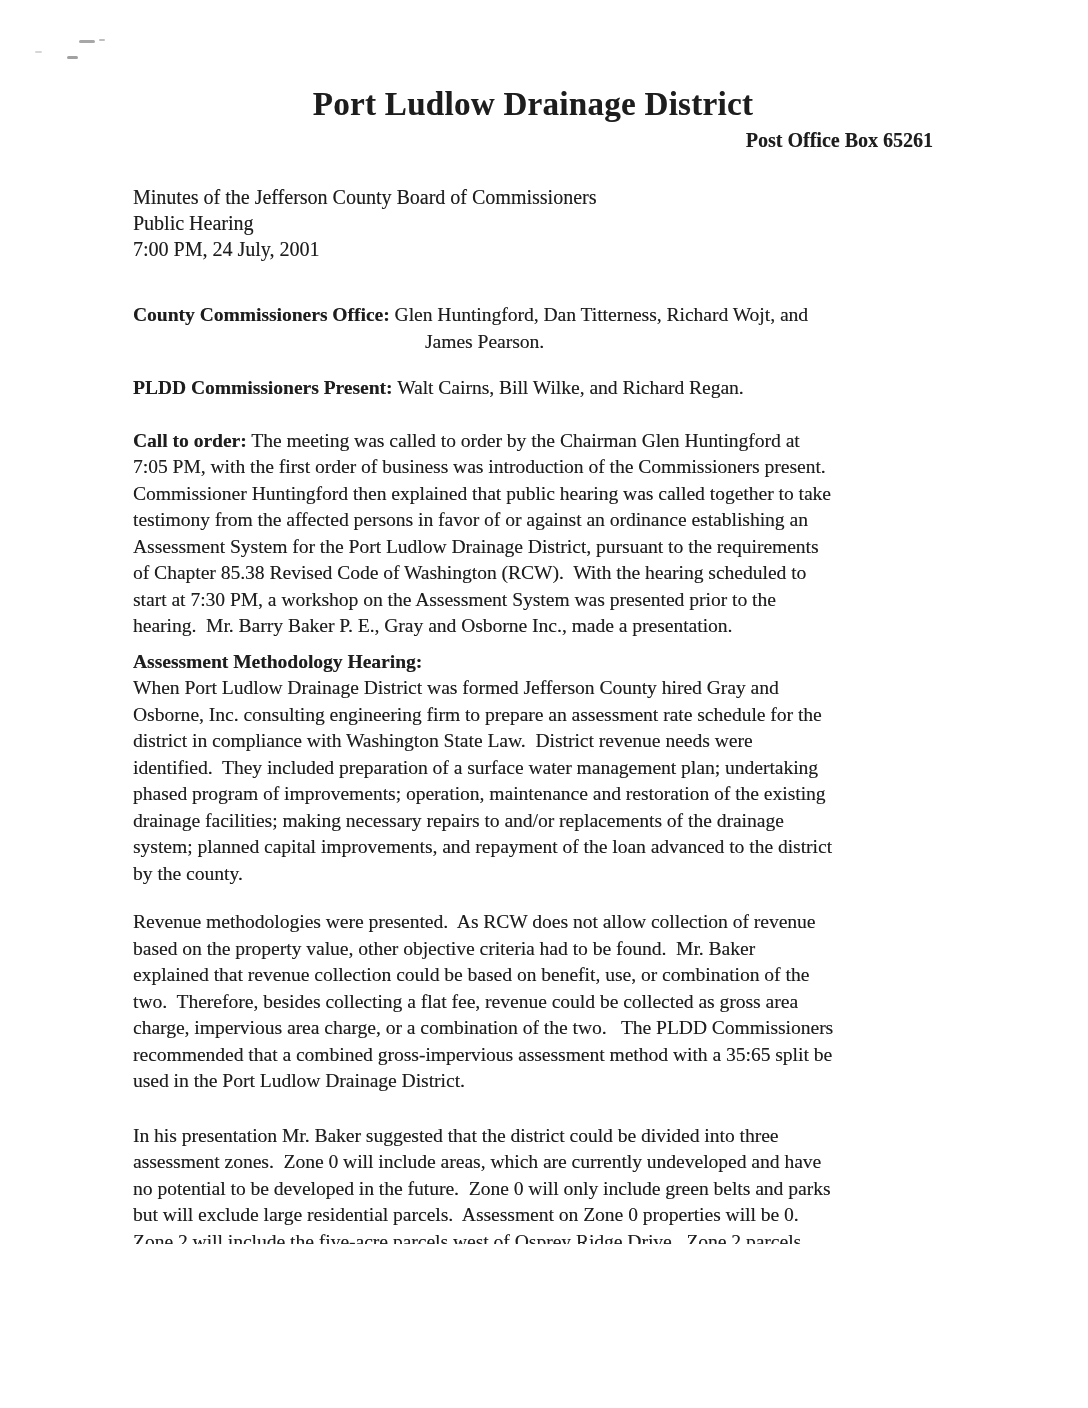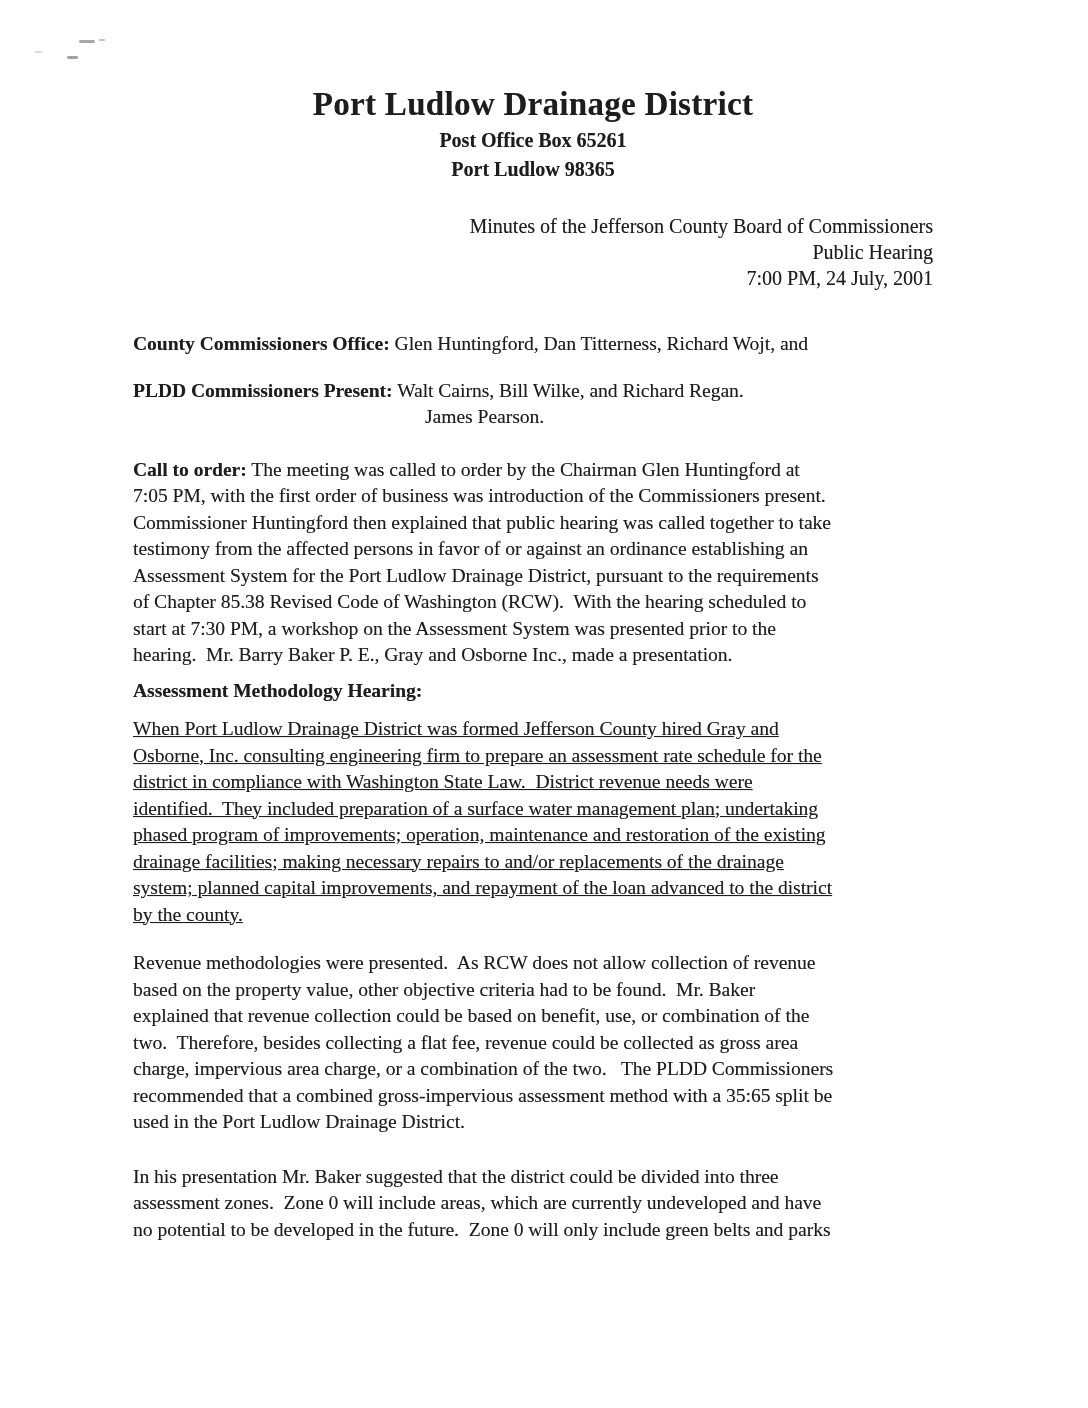--- a/index.html
+++ b/index.html
@@ -29,28 +29,28 @@
   
   .doc-title {
     text-align: center;
     font-weight: bold;
     font-size: 33px;
     line-height: 40px;
     letter-spacing: 0.3px;
     margin: 0;
   }
   .addr {
-    text-align: center;
+    text-align: right;
     font-weight: bold;
     font-size: 20px;
     line-height: 26px;
     margin: 3px 0 0 0;
   }
   .meeting-block {
-    text-align: right;
+    text-align: left;
     font-size: 20px;
     line-height: 26px;
     margin: 31px 0 0 0;
   }
 
   
   .para {
     font-size: 19.5px;
     line-height: 26.5px;
     margin: 0;
@@ -58,21 +58,21 @@
   .attend-county { margin-top: 40px; }
   .attend-line2 { padding-left: 292px; }
   .attend-pldd { margin-top: 20px; }
   .call-order { margin-top: 26px; }
   .section-heading {
     font-size: 19.5px;
     line-height: 26.5px;
     font-weight: bold;
     margin: 9px 0 0 0;
   }
-  .workshop-p1 { margin-top: 12px; text-decoration: underline; }
+  .workshop-p1 { margin-top: 0; }
   .workshop-p2 { margin-top: 22px; }
   .workshop-p3 { margin-top: 28px; }
 
   .page-number {
     position: absolute;
     left: 133px;
     width: 780px;
     top: 1320px;
     text-align: center;
     font-size: 16px;
@@ -97,30 +97,29 @@
 
   <span class="artifact a1"></span>
   <span class="artifact a2"></span>
   <span class="artifact a3"></span>
   <span class="artifact a4"></span>
 
   <div class="content">
 
     <h1 class="doc-title">Port Ludlow Drainage District</h1>
     <div class="addr">Post Office Box 65261</div>
-    <div class="addr">Port Ludlow 98365</div>
 
     <div class="meeting-block lines">Minutes of the Jefferson County Board of Commissioners
 Public Hearing
 7:00 PM, 24 July, 2001</div>
 
     <p class="para lines attend-county"><strong class="b">County Commissioners Office:</strong><span> Glen Huntingford, Dan Titterness, Richard Wojt, and</span></p>
+    <p class="para lines attend-line2">James Pearson.</p>
+
     <p class="para lines attend-pldd"><strong class="b">PLDD Commissioners Present:</strong><span> Walt Cairns, Bill Wilke, and Richard Regan.</span></p>
-
-    <p class="para lines attend-line2">James Pearson.</p>
 
     <p class="para lines call-order"><strong class="b">Call to order:</strong><span> The meeting was called to order by the Chairman Glen Huntingford at
 7:05 PM, with the first order of business was introduction of the Commissioners present.
 Commissioner Huntingford then explained that public hearing was called together to take
 testimony from the affected persons in favor of or against an ordinance establishing an
 Assessment System for the Port Ludlow Drainage District, pursuant to the requirements
 of Chapter 85.38 Revised Code of Washington (RCW).  With the hearing scheduled to
 start at 7:30 PM, a workshop on the Assessment System was presented prior to the
 hearing.  Mr. Barry Baker P. E., Gray and Osborne Inc., made a presentation.</span></p>
 

